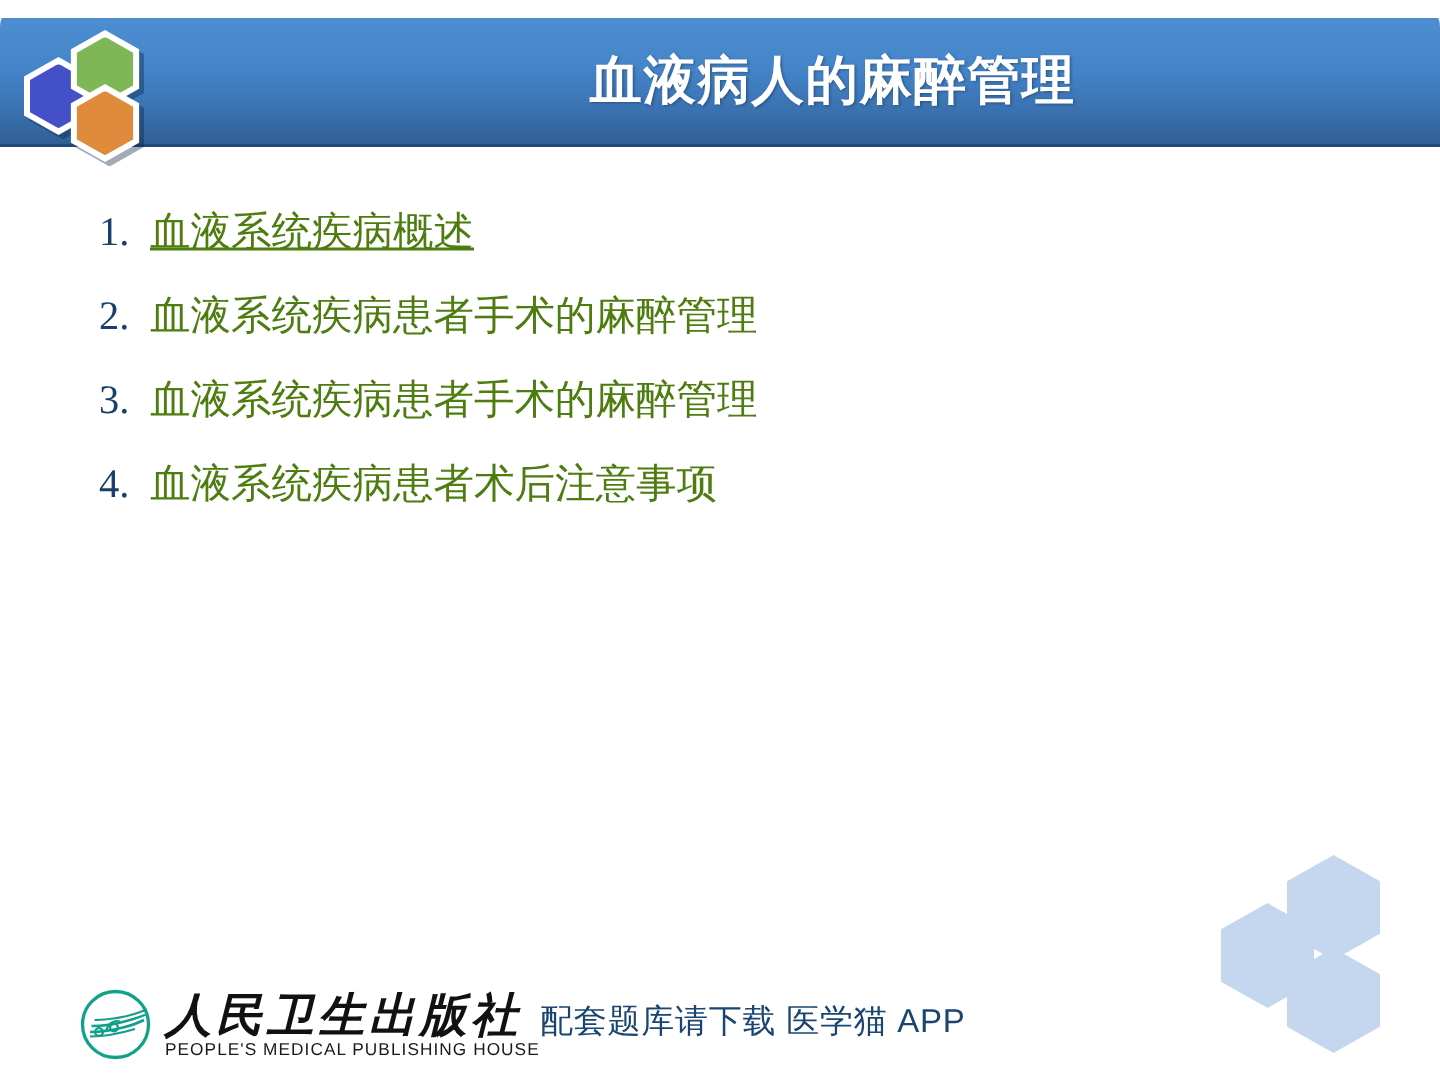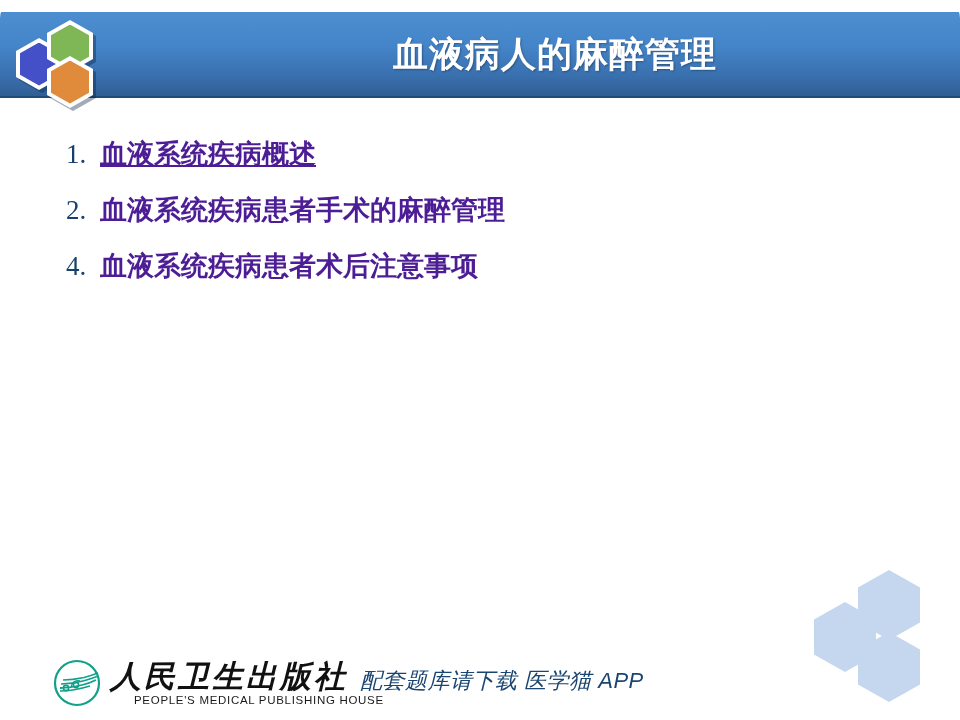--- a/index.html
+++ b/index.html
@@ -116,22 +116,21 @@
     line-height: 56px;
     white-space: nowrap;
     display: block;
   }
   .toc-num {
     display: inline-block;
     min-width: 34px;
     color: #17406c;
   }
   .toc-text {
-    color: #4c1d95;
-    font-weight: bold;
+    color: #4d7c0f;
   }
   .toc-item.underlined .toc-text {
     text-decoration: underline;
     text-underline-offset: 2px;
   }
 
   
   .deco-hex-group {
     position: absolute;
     left: 812px;
@@ -180,34 +179,32 @@
   }
   .pub-en {
     position: absolute;
     left: 58px;
     top: 38px;
     font-family: "Liberation Sans", "DejaVu Sans", sans-serif;
     font-size: 11.5px;
     letter-spacing: 0.7px;
     color: #1a1a1a;
     white-space: nowrap;
-    margin-left: 24px;
   }
 
   
   .footer-note {
     position: absolute;
     left: 360px;
     top: 666px;
     font-family: "Liberation Sans", "DejaVu Sans", sans-serif;
     font-size: 22px;
     color: #1b4571;
     white-space: nowrap;
     letter-spacing: 0.5px;
-    font-style: italic;
   }
 </style>
 </head>
 <body>
 
 <div class="slide">
 
   <div class="header-bar"></div>
 
   <div class="hex-logo">
@@ -234,20 +231,23 @@
   <div class="toc">
 
     <div class="toc-item underlined">
       <span class="toc-num">1.</span><span class="toc-text">血液系统疾病概述</span>
     </div>
 
     <div class="toc-item">
       <span class="toc-num">2.</span><span class="toc-text">血液系统疾病患者手术的麻醉管理</span>
     </div>
 
+    <div class="toc-item">
+      <span class="toc-num">3.</span><span class="toc-text">血液系统疾病患者手术的麻醉管理</span>
+    </div>
 
     <div class="toc-item">
       <span class="toc-num">4.</span><span class="toc-text">血液系统疾病患者术后注意事项</span>
     </div>
 
   </div>
 
   <div class="deco-hex-group">
     <div class="deco-hex dh-left"></div>
     <div class="deco-hex dh-top"></div>

